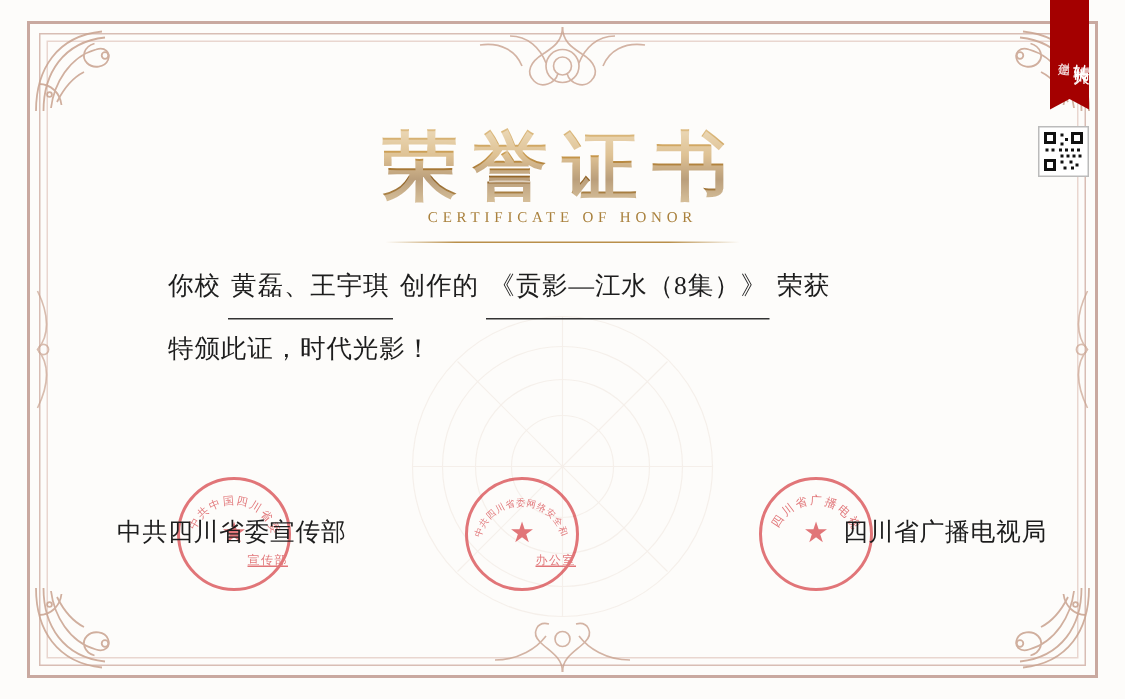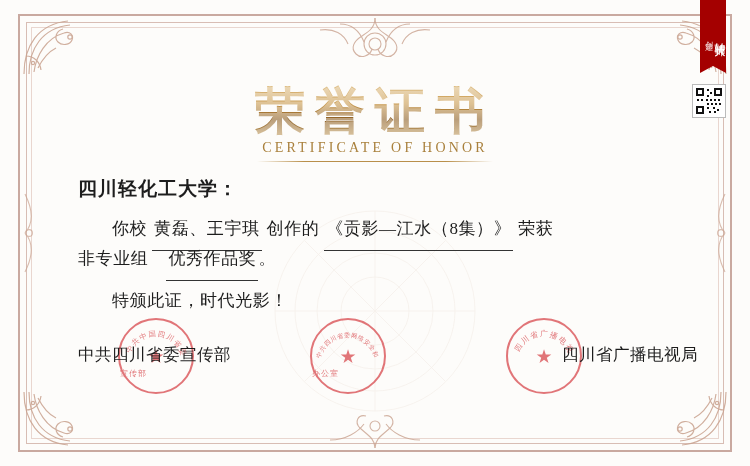--- a/index.html
+++ b/index.html
@@ -105,21 +105,21 @@
     -webkit-background-clip: text;
     background-clip: text;
     color: transparent;
     text-shadow: 0 1px 0 rgba(255,255,255,.4);
   }
   .title-en {
     position: absolute;
     left: 0; right: 0;
     top: 140px;
     text-align: center;
-    font-size: 14px;
+    font-size: 10px;
     letter-spacing: 3.2px;
     font-family: "Liberation Serif", serif;
     color: #a9803c;
   }
   .title-en-underline {
     position: absolute;
     left: 50%;
     top: 161px;
     transform: translateX(-50%);
     width: 236px;
@@ -207,23 +207,24 @@
   }
   .seal .arc {
     position: absolute;
     left: 0; top: 0; right: 0; bottom: 0;
   }
   .seal .arc svg { display:block; }
   .seal .sub {
     position: absolute;
     left: 0; right: 0;
     bottom: 13px;
-    text-align: left;
+    text-align: right;
     font-size: 8px;
     letter-spacing: 1px;
+    text-decoration: underline;
   }
   #seal-1 { left: 118px; top: 318px; }
   #seal-2 { left: 310px; top: 318px; }
   #seal-3 { left: 506px; top: 318px; }
 
   
   .rosette {
     position: absolute;
     left: 50%;
     top: 196px;
@@ -397,34 +398,30 @@
         <path d="M115,15 L115,215 M15,115 L215,115 M45,45 L185,185 M185,45 L45,185"></path>
       </g>
     </svg>
   </div>
 
   <div class="title-zh">荣誉证书</div>
   <div class="title-en">CERTIFICATE OF HONOR</div>
   <div class="title-en-underline"></div>
 
   <div class="body-block">
-    <div class="salutation">四川轻化工大学：</div>
 
     <div class="para-line indent">
       <span>你校</span>
       <span class="ul">黄磊、王宇琪</span>
       <span>创作的</span>
       <span class="ul">《贡影—江水（8集）》</span>
       <span>荣获</span>
     </div>
 
 
-    <div class="para-line">
-      <span>非专业组</span><span class="sp"></span><span class="ul">优秀作品奖</span><span>。</span>
-    </div>
 
     <div class="closing">特颁此证，时代光影！</div>
   </div>
 
   <div class="seal" id="seal-1">
     <div class="arc">
       <svg width="71" height="71" viewBox="0 0 71 71">
         <defs>
             <path id="arc1" d="M9,38 A27,27 0 0 1 62,38"></path>
           </defs>

